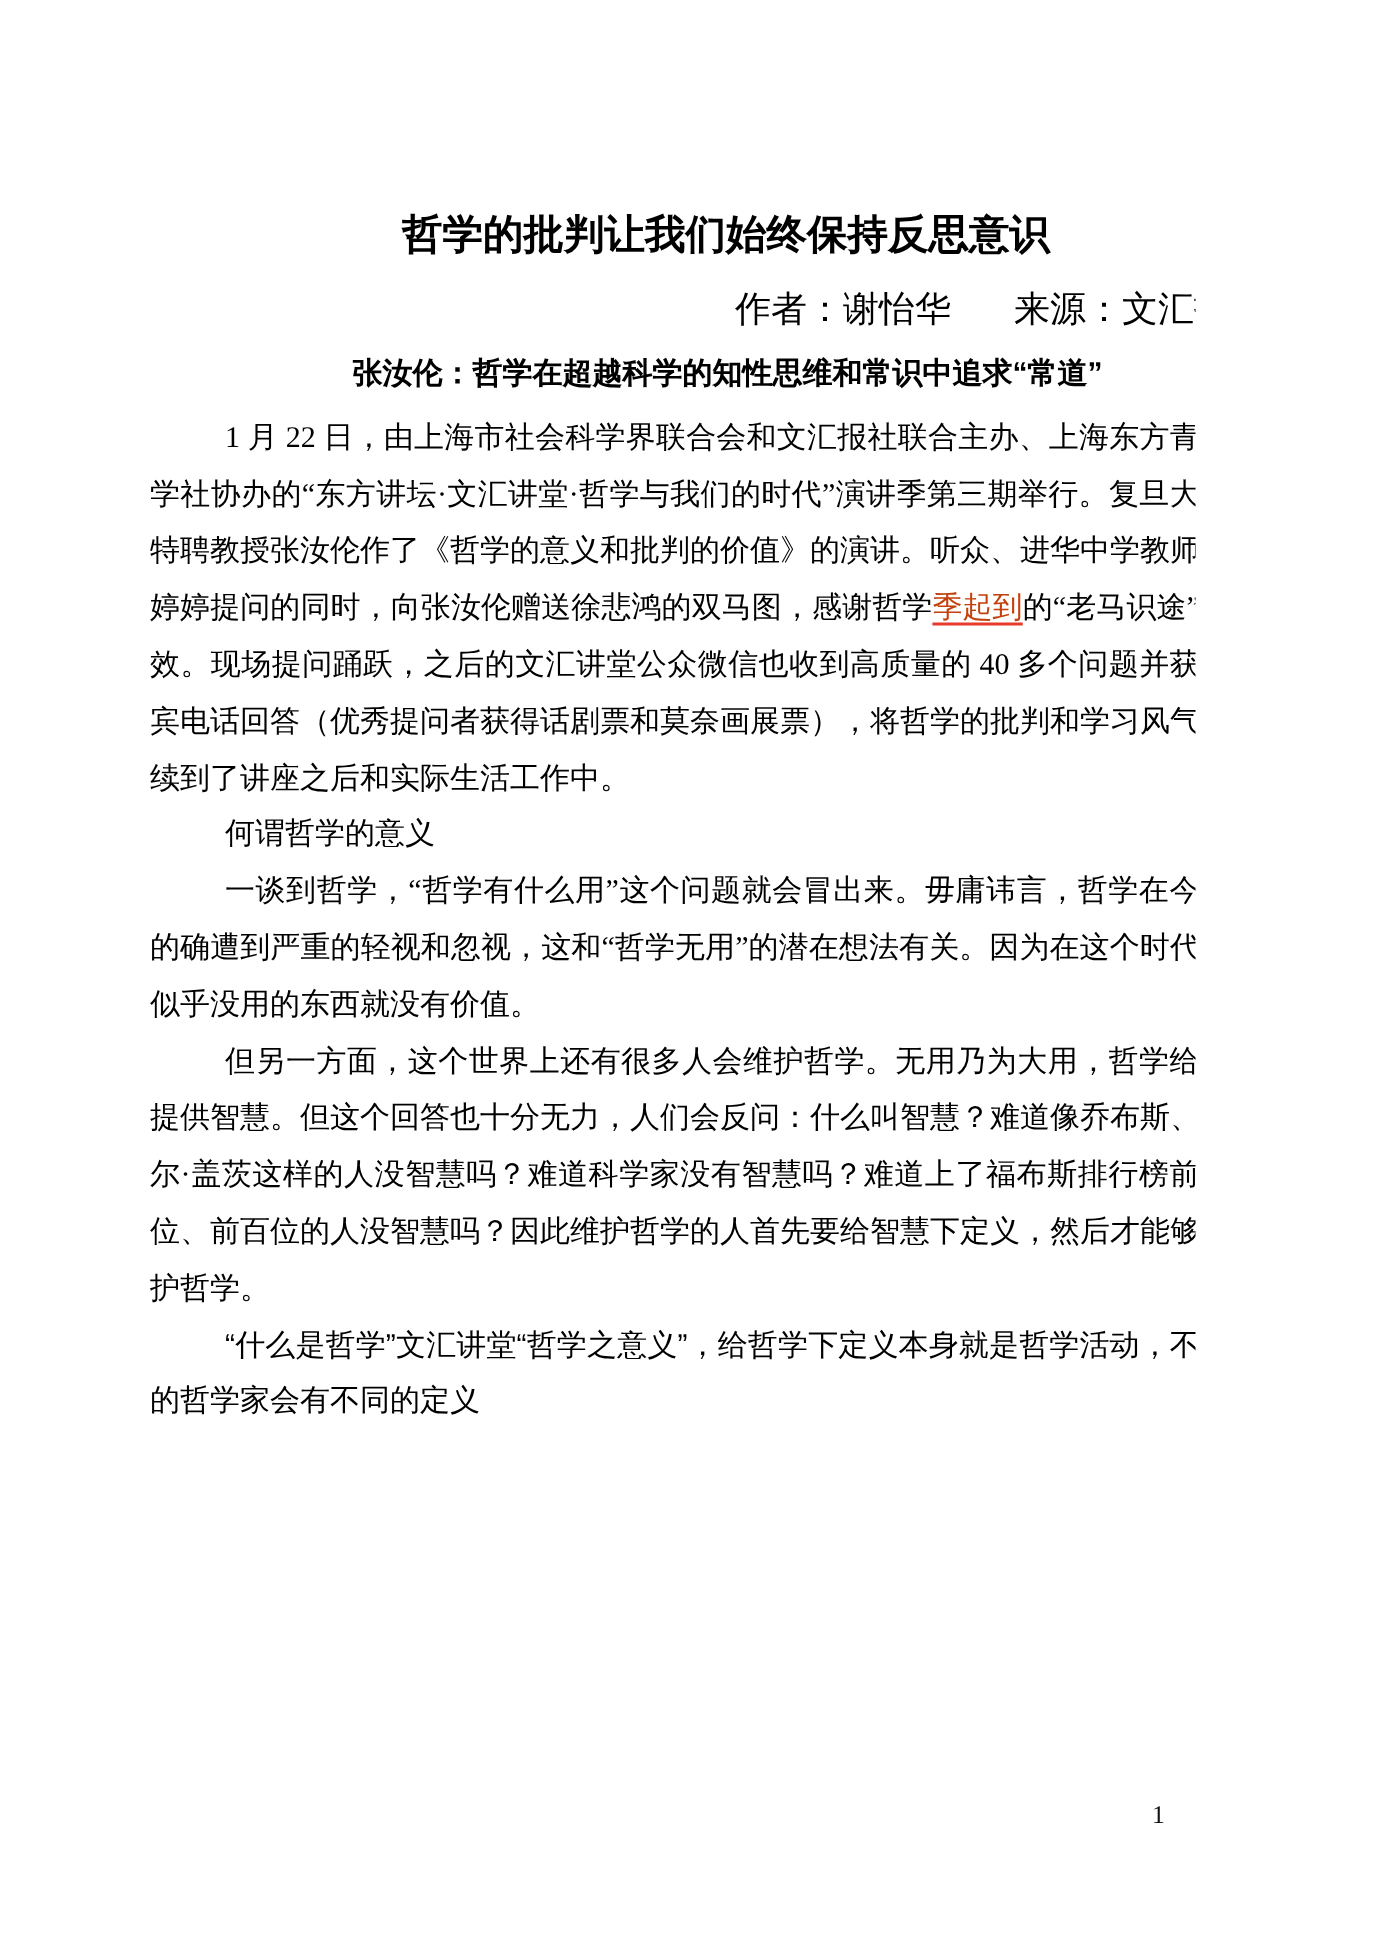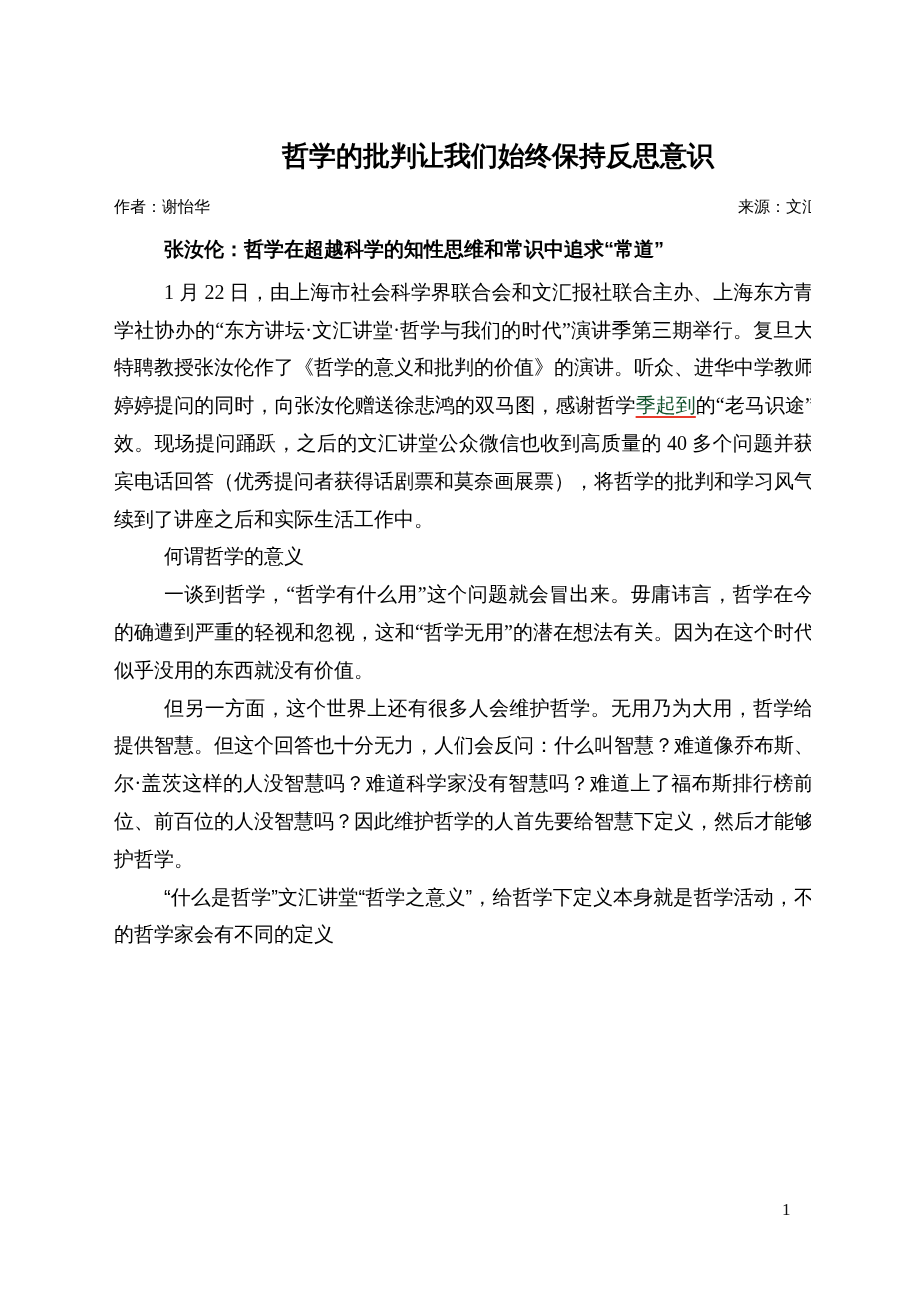--- a/index.html
+++ b/index.html
@@ -3,66 +3,66 @@
 <meta charset="utf-8">
 <style>
   html, body { margin:0; padding:0; background:#ffffff; }
   .page {
     position:relative;
     width:797px; height:1302px;
     background:#ffffff;
     color:#000;
     font-family:"Liberation Serif","DejaVu Serif",serif;
     overflow:hidden;
-    margin-left:14px;
   }
   .doc {
     position:absolute;
     left:100px; top:0;
     width:720px;
   }
   .title {
     margin:136px 0 12px 0;
     font-family:"Liberation Sans","DejaVu Sans",sans-serif;
     font-weight:700;
     font-size:27px;
     line-height:40px;
     text-align:center;
     text-indent:48px;
   }
   .byline {
     display:flex;
-    justify-content:space-between;
+    justify-content:flex-end;
     gap:42px;
-    font-size:16px;
+    font-size:24px;
     line-height:38px;
     margin:0 0 5px 0;
   }
   .subtitle {
     margin:0 0 5px 0;
     font-family:"Liberation Sans","DejaVu Sans",sans-serif;
     font-weight:700;
     font-size:20px;
     line-height:37.8px;
     text-indent:50px;
+    text-align:center;
   }
   p.body-para {
     margin:0;
     font-size:20px;
     line-height:37.8px;
     text-align:justify;
     text-justify:inter-ideograph;
     text-indent:50px;
   }
   .bold-sans {
     font-family:"Liberation Sans","DejaVu Sans",sans-serif;
     font-weight:400;
   }
   .red-annotation {
-    color:#14532d;
+    color:#c2410c;
     text-decoration:underline;
     text-decoration-color:#e8392b;
     text-underline-offset:4px;
   }
   .page-number {
     position:absolute;
     left:768px; top:1198px;
     font-size:17px;
     line-height:24px;
     color:#111;

